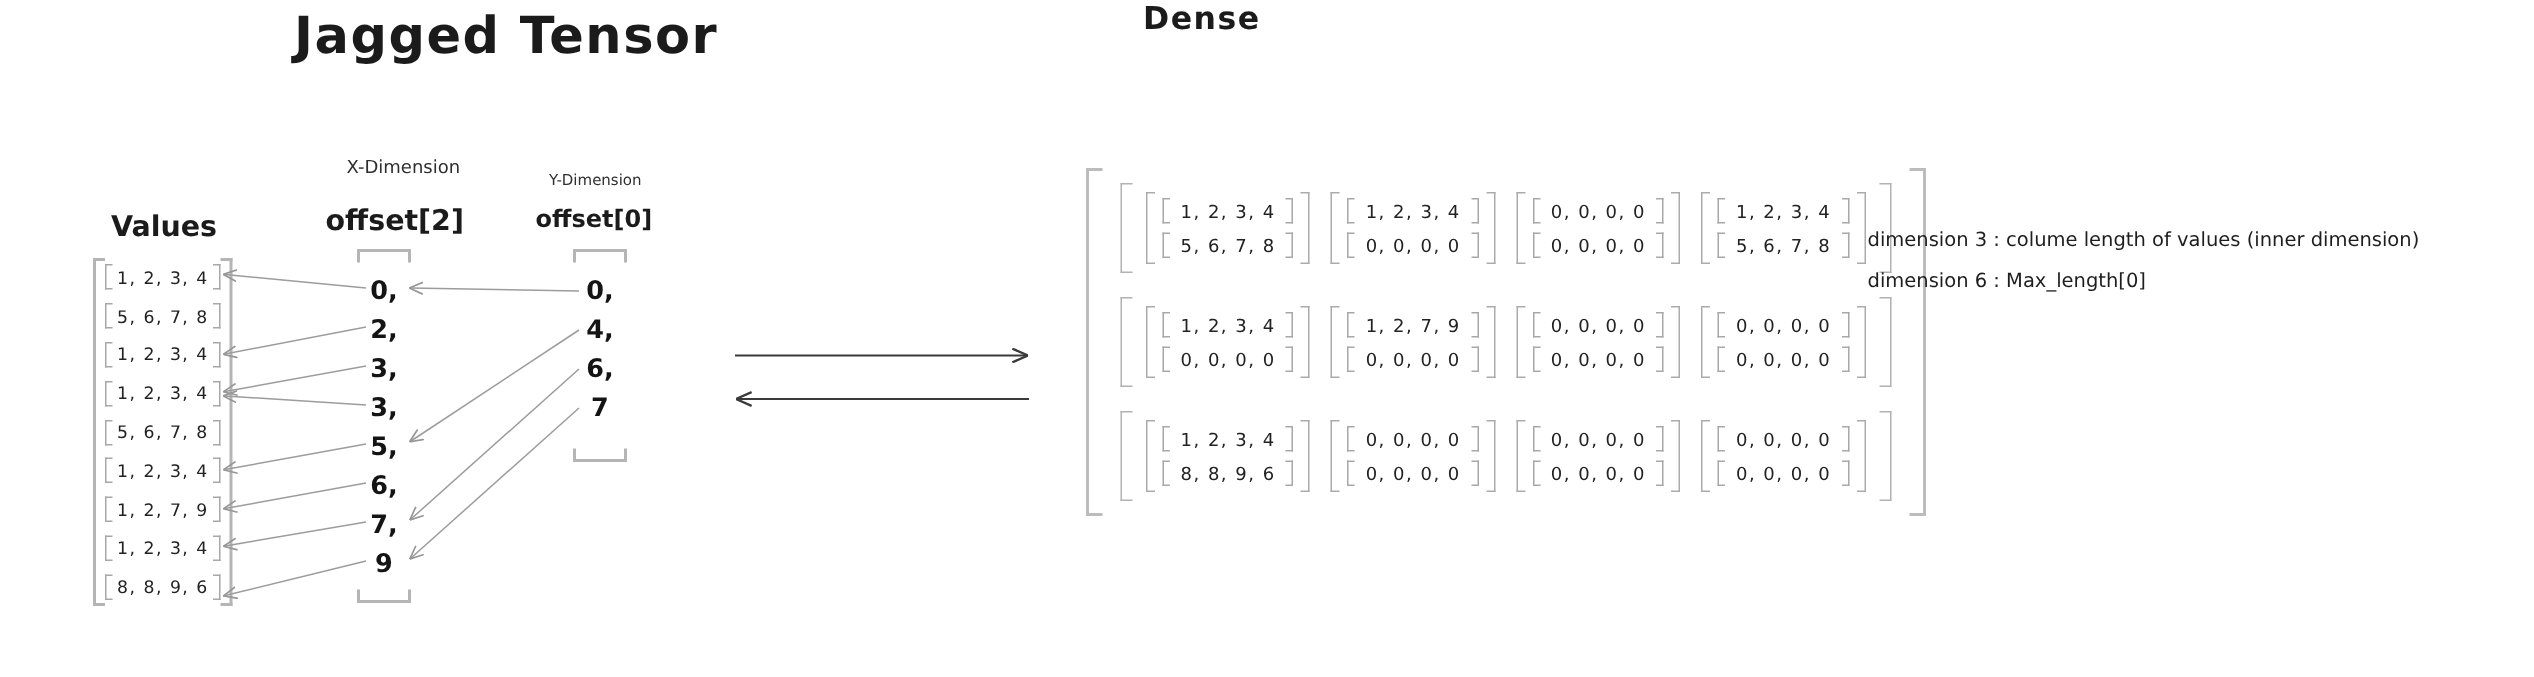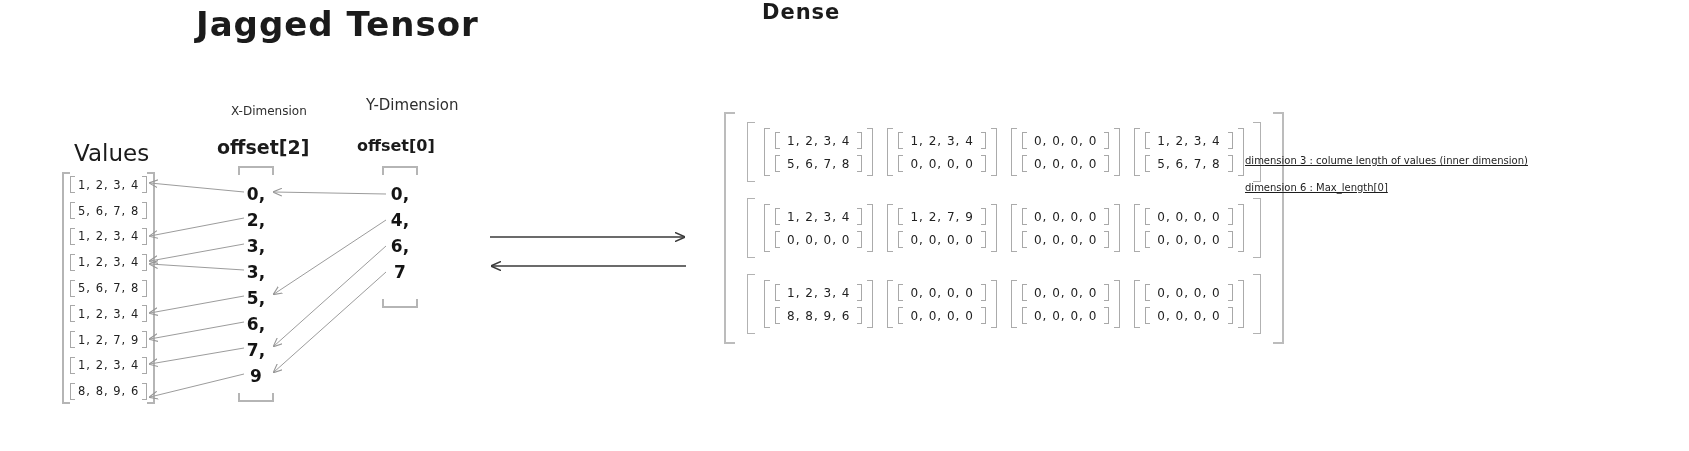--- a/index.html
+++ b/index.html
@@ -5,24 +5,24 @@
   html,body { margin:0; padding:0; }
   body {
     width:1689px; height:451px; background:#ffffff; position:relative;
     font-family:"DejaVu Sans", sans-serif; color:#1b1b1b; overflow:hidden;
   }
   .abs { position:absolute; }
 
   
   .title-jagged { left:196px; top:4px; font-size:34px; font-weight:700; letter-spacing:1px; }
   .title-dense  { left:762px; top:0px;  font-size:21px; font-weight:700; letter-spacing:1px; }
-  .lbl-values   { left:74px;  top:140px; font-size:23px; font-weight:400; }
+  .lbl-values   { left:74px;  top:140px; font-size:19px; font-weight:700; }
   .lbl-xdim     { left:231px; top:104px; font-size:12px; color:#2e2e2e; }
   .lbl-off1     { left:217px; top:136px; font-size:19px; font-weight:600; }
-  .lbl-ydim     { left:366px; top:96px; font-size:15px; color:#2e2e2e; }
+  .lbl-ydim     { left:366px; top:115px; font-size:10px; color:#2e2e2e; }
   .lbl-off0     { left:357px; top:136px; font-size:16px; font-weight:700; }
 
   
   .bkL { border:1.5px solid #a8a8a8; border-right:none; width:4px; }
   .bkR { border:1.5px solid #a8a8a8; border-left:none;  width:4px; }
   .xs  { height:15px; flex:0 0 4px; }
   .tall{ width:6px; flex:0 0 6px; border-width:2px; border-color:#b5b5b5; }
 
   
   .values-box { left:62px; top:172px; width:86px; height:232px; display:flex; align-items:stretch; }
@@ -53,21 +53,21 @@
   .cells { display:flex; gap:14px; padding:6px 9px; }
   .matrix { display:flex; align-items:stretch; }
   .mbk { width:5px; flex:0 0 5px; border:1.5px solid #ababab; }
   .mbkL { border-right:none; }
   .mbkR { border-left:none; }
   .mlines { display:flex; flex-direction:column; gap:6px; padding:4px 5px; justify-content:center; }
   .dline { display:flex; align-items:center; gap:1px; }
   .dtxt { font-size:12px; letter-spacing:1px; padding:1px 6px; color:#222; white-space:nowrap; }
 
   
-  .annos { left:1245px; top:147px; font-size:10px; line-height:27px; color:#1e1e1e;text-decoration:underline; }
+  .annos { left:1245px; top:147px; font-size:13px; line-height:27px; color:#1e1e1e; }
 
   
   .overlay { position:absolute; left:0; top:0; pointer-events:none; z-index:5; }
 </style>
 </head>
 <body>
 
 <div class="abs title-jagged">Jagged Tensor</div>
 <div class="abs title-dense">Dense</div>
 

